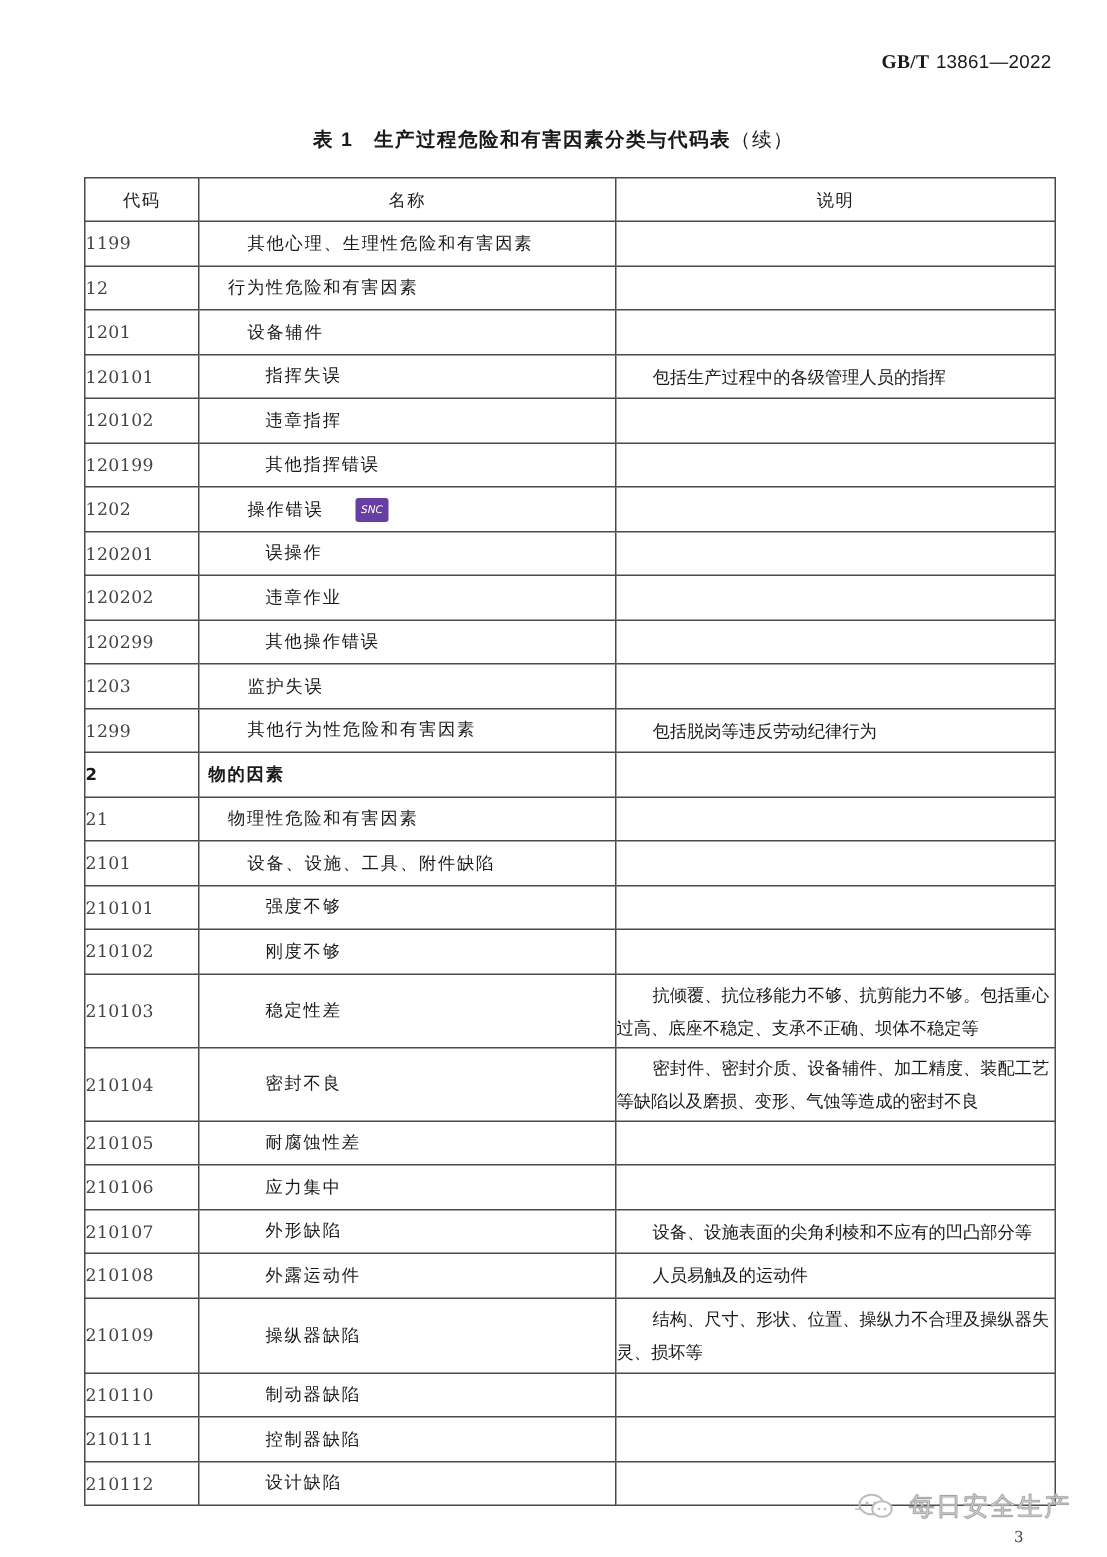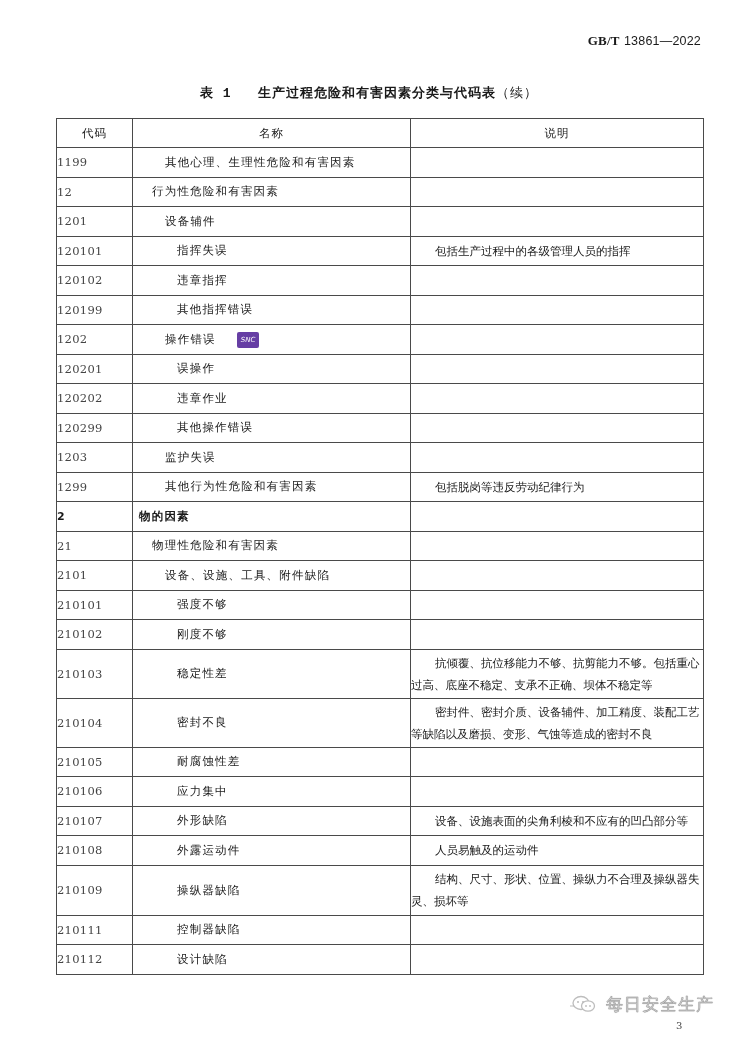--- a/index.html
+++ b/index.html
@@ -2,21 +2,21 @@
 <html><head>
 <meta charset="utf-8">
 <style>
   html, body { margin: 0; padding: 0; background: #ffffff; }
   body { width: 738px; height: 1038px; position: relative; overflow: hidden;
          font-family: "DejaVu Serif", "Liberation Serif", serif; color: #1a1a1a; }
   .std-number { position: absolute; top: 33px; right: 37px; font-size: 13px; letter-spacing: 0.2px; }
   .std-number .gb { font-weight: bold; font-family: "Liberation Serif", "DejaVu Serif", serif; }
   .std-number .num { font-family: "Liberation Sans", "DejaVu Sans", sans-serif; font-size: 12.5px; }
   .table-title { position: absolute; top: 84px; left: 0; width: 738px; text-align: center;
-                 font-family: Liberation Mono, monospace; font-size: 13px; font-weight: bold; letter-spacing: 1px; }
+                 font-family: Liberation Sans, sans-serif; font-size: 13px; font-weight: bold; letter-spacing: 1px; }
   .table-title .cont { font-weight: normal; }
   table.hazard { position: absolute; left: 56px; top: 118px; width: 647px; border-collapse: collapse; table-layout: fixed; }
   table.hazard td, table.hazard th { border: 1px solid #4a4a4a; padding: 0; font-size: 11.5px; vertical-align: middle; }
   table.hazard { border: 1.5px solid #333; }
   th { font-weight: normal; height: 28px; text-align: center; letter-spacing: 1px; margin-left: 12px; }
   col.c-code { width: 76px; }
   col.c-name { width: 278px; }
   col.c-desc { width: 293px; }
   tr.r { height: 29.5px; }
   tr.tall { height: 49px; }
@@ -179,20 +179,25 @@
       <td class="code">210108</td>
       <td class="name l4">外露运动件</td>
       <td class="desc"><span class="indent"></span><span>人员易触及的运动件</span></td>
     </tr>
     <tr class="tall2">
       <td class="code">210109</td>
       <td class="name l4">操纵器缺陷</td>
       <td class="desc"><span class="indent"></span><span>结构、尺寸、形状、位置、操纵力不合理及操纵器失灵、损坏等</span></td>
     </tr>
     <tr class="r">
+      <td class="code">210110</td>
+      <td class="name l4">制动器缺陷</td>
+      <td class="desc"></td>
+    </tr>
+    <tr class="r">
       <td class="code">210111</td>
       <td class="name l4">控制器缺陷</td>
       <td class="desc"></td>
     </tr>
     <tr class="r">
       <td class="code">210112</td>
       <td class="name l4">设计缺陷</td>
       <td class="desc"></td>
     </tr>
   </tbody>

